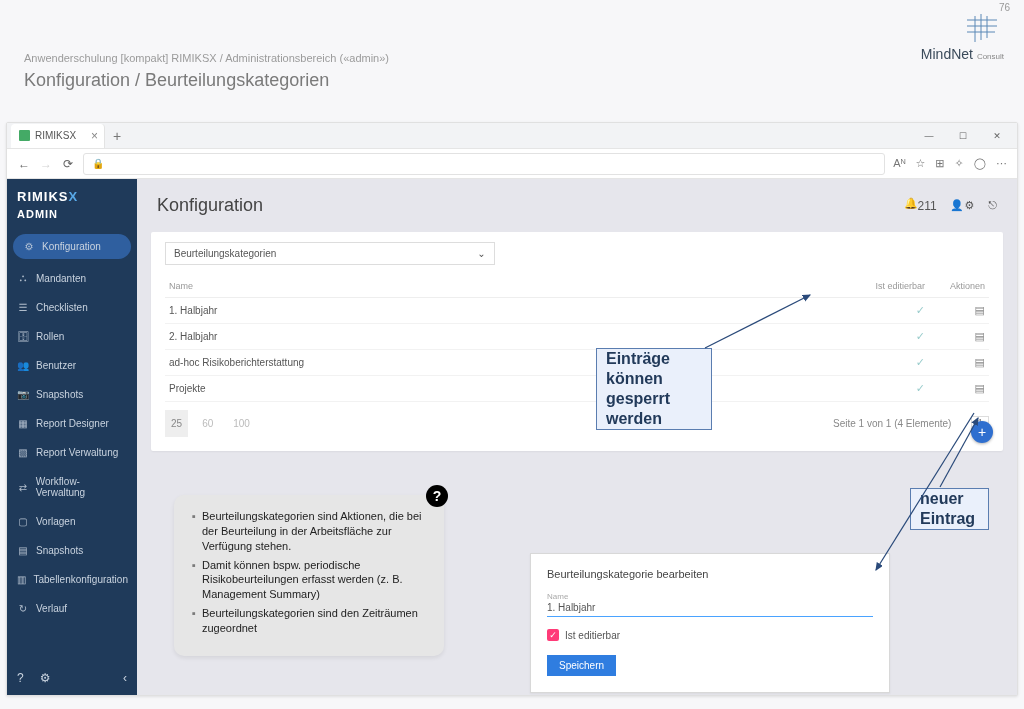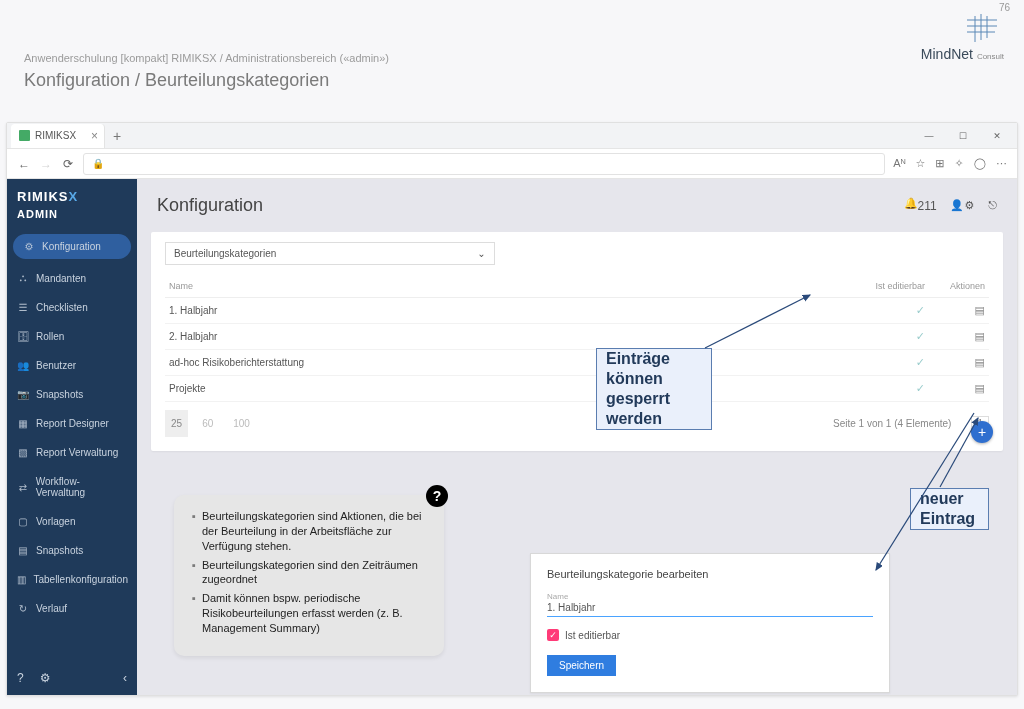--- a/index.html
+++ b/index.html
@@ -261,22 +261,22 @@
   </div>
 </div>
 
 <div class="callout c1">Einträge können gesperrt werden</div>
 <div class="callout c2">neuer Eintrag</div>
 
 <div class="help-box">
   <div class="help-q">?</div>
   <ul>
     <li>Beurteilungskategorien sind Aktionen, die bei der Beurteilung in der Arbeitsfläche zur Verfügung stehen.</li>
+    <li>Damit können bspw. periodische Risikobeurteilungen erfasst werden (z. B. Management Summary)</li>
     <li>Beurteilungskategorien sind den Zeiträumen zugeordnet</li>
-    <li>Damit können bspw. periodische Risikobeurteilungen erfasst werden (z. B. Management Summary)</li>
   </ul>
 </div>
 
 <div class="edit-box">
   <h4>Beurteilungskategorie bearbeiten</h4>
   <div class="fld-lbl">Name</div>
   <div class="fld-val">1. Halbjahr</div>
   <div class="chk">
     <span class="chk-box">✓</span>
     <span>Ist editierbar</span>

